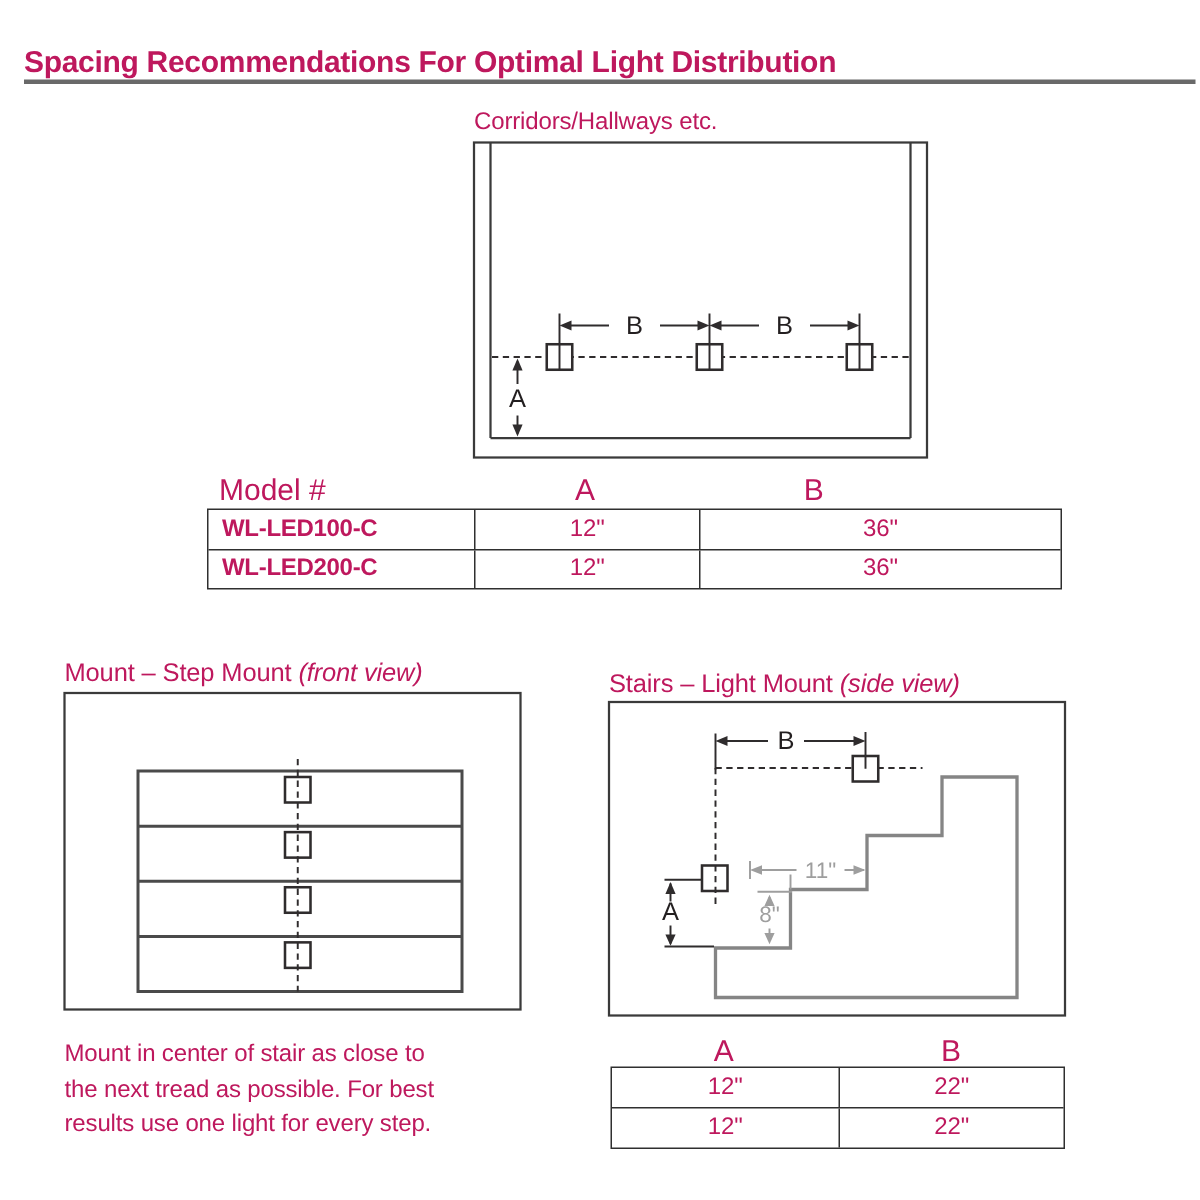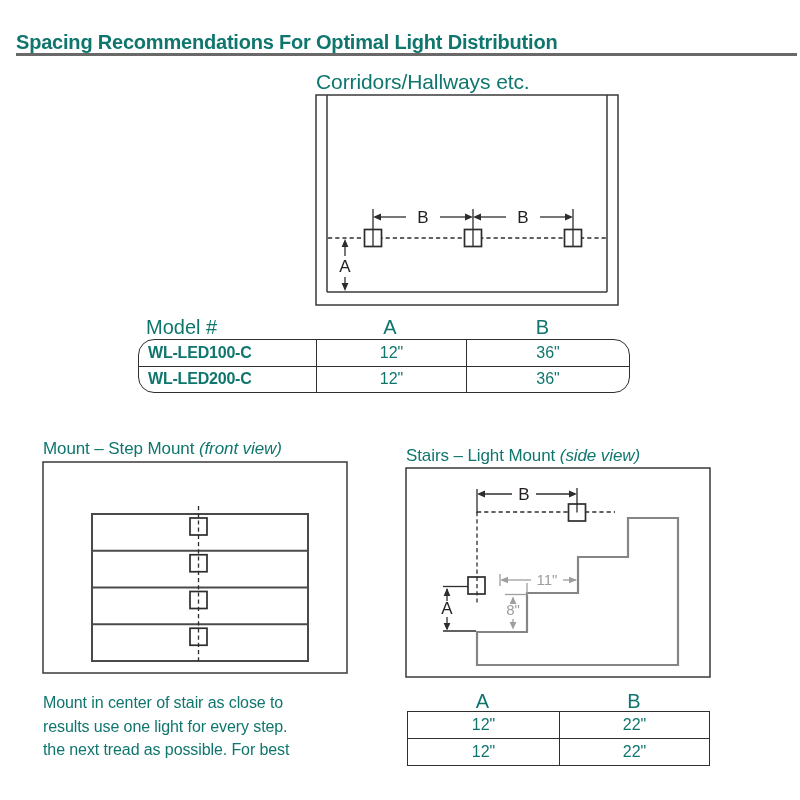--- a/index.html
+++ b/index.html
@@ -1,21 +1,21 @@
 <!DOCTYPE html>
 <html><head>
 <meta charset="utf-8">
 <style>
   html,body{margin:0;padding:0;background:#fff;}
   .page{position:relative;width:800px;height:800px;background:#fff;overflow:hidden;
-        font-family:"Liberation Sans",sans-serif;color:#0f766e;}
+        font-family:"Liberation Sans",sans-serif;color:#be185d;}
   .abs{position:absolute;}
   .page-title{left:16px;top:31px;font-size:20px;font-weight:bold;letter-spacing:-0.2px;line-height:22px;}
   .title-rule{left:16px;top:53px;width:781px;height:3px;background:#696969;}
-  .sec-title{font-size:21px;line-height:20px;letter-spacing:-0.1px;}
+  .sec-title{font-size:16px;line-height:20px;letter-spacing:-0.1px;}
   .sec-title .view{font-style:italic;}
   svg{position:absolute;overflow:visible;}
   svg text{font-family:"Liberation Sans",sans-serif;fill:#231f20;font-size:17px;}
   svg text.gray{fill:#9e9e9e;font-size:15px;}
   .ln{stroke:#3a3a3a;stroke-width:1.5;fill:none;}
   .thin{stroke:#2f2c2d;stroke-width:1.3;fill:none;}
   .dash{stroke:#2f2c2d;stroke-width:1.3;fill:none;stroke-dasharray:4.2,3;}
   .fix{fill:#fff;stroke:#2f2c2d;stroke-width:1.7;}
   .arr{fill:#2f2c2d;stroke:none;}
   .stair2{stroke:#4a4a4a;stroke-width:2;fill:none;}
@@ -77,21 +77,21 @@
       <polygon class="arr" points="345,239 341.6,247 348.4,247"></polygon>
       <polygon class="arr" points="345,291 341.6,283 348.4,283"></polygon>
       <text x="345" y="271.5" text-anchor="middle">A</text>
     </g>
   </svg>
 
   <div class="abs hdr" style="left:146px;top:317px;">Model #</div>
   <div class="abs hdr center" style="left:315px;top:317px;width:150px;">A</div>
   <div class="abs hdr center" style="left:465px;top:317px;width:155px;">B</div>
 
-  <div class="abs tbl" style="left:138px;top:339px;width:492px;height:54px;border-radius:16px;">
+  <div class="abs tbl" style="left:138px;top:339px;width:570px;height:54px;">
     <div class="trow">
       <div class="tcell model" style="width:177px;">WL-LED100-C</div>
       <div class="tcell" style="width:150px;">12"</div>
       <div class="tcell" style="flex:1;">36"</div>
     </div>
     <div class="trow">
       <div class="tcell model" style="width:177px;">WL-LED200-C</div>
       <div class="tcell" style="width:150px;">12"</div>
       <div class="tcell" style="flex:1;">36"</div>
     </div>
@@ -112,22 +112,22 @@
     </g>
     <rect class="fix" x="190" y="518" width="17" height="17"></rect>
     <rect class="fix" x="190" y="554.75" width="17" height="17"></rect>
     <rect class="fix" x="190" y="591.5" width="17" height="17"></rect>
     <rect class="fix" x="190" y="628.25" width="17" height="17"></rect>
     <line class="dash" x1="198.5" y1="506" x2="198.5" y2="661"></line>
   </svg>
 
   <div class="abs note" style="left:43px;top:691px;">
     <div>Mount in center of stair as close to</div>
+    <div>the next tread as possible. For best</div>
     <div>results use one light for every step.</div>
-    <div>the next tread as possible. For best</div>
   </div>
 
   <div class="abs sec-title" style="left:406px;top:446px;font-size:17px;">
     <span>Stairs – Light Mount</span>
     <span class="view">(side view)</span>
   </div>
 
   <svg style="left:402px;top:464px;" width="312" height="218" viewBox="402 464 312 218">
     <rect class="ln" x="406" y="468" width="304" height="209"></rect>
     <path class="gray-ln" d="M477,632 L527,632 L527,593 L578,593 L578,557 L628,557 L628,518 L678,518 L678,665 L477,665 Z"></path>

